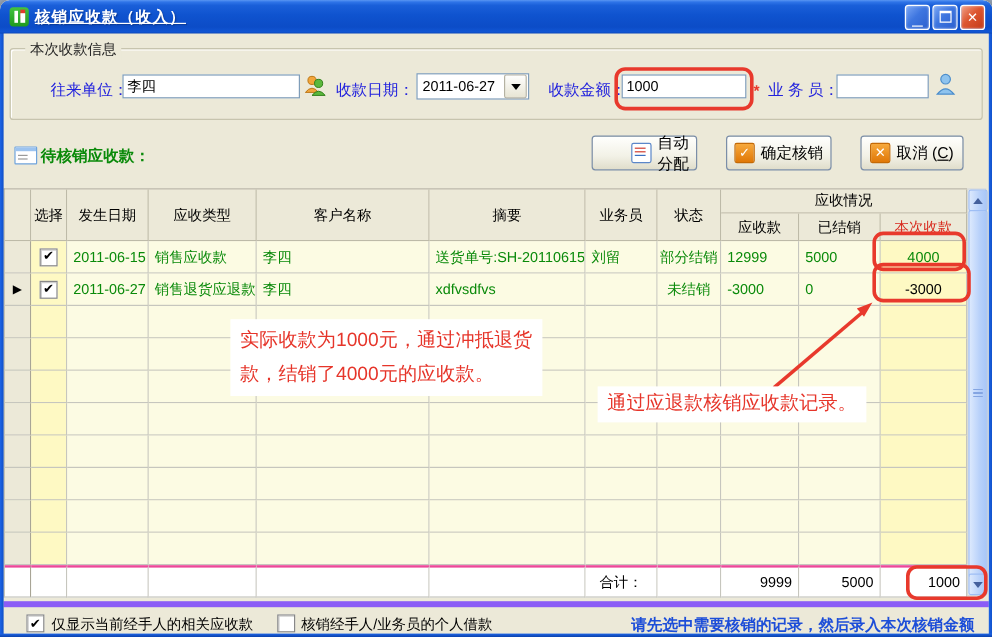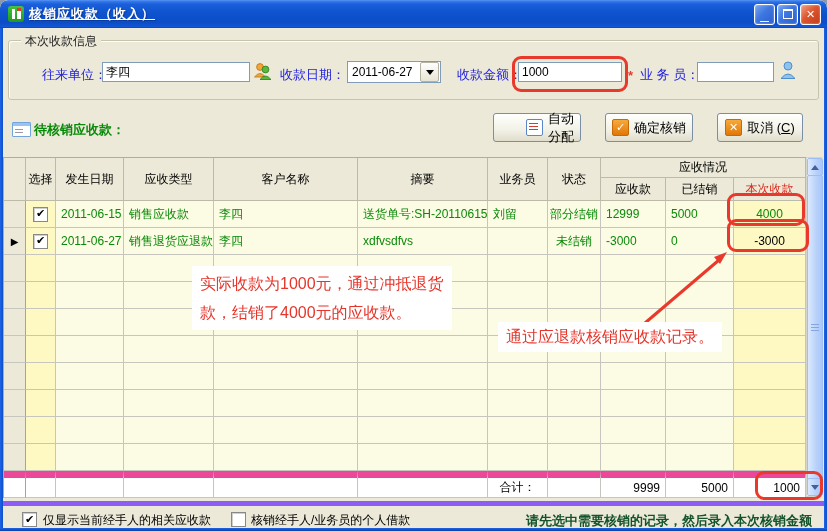--- a/index.html
+++ b/index.html
@@ -63,21 +63,21 @@
     border-top:1px solid #b0ada0;border-left:1px solid #b0ada0;box-sizing:border-box;}
   .c{border-right:1px solid #c6c6be;border-bottom:1px solid #c6c6be;box-sizing:border-box;
      font-size:12px;display:flex;align-items:center;white-space:nowrap;overflow:hidden;}
   .hc{background:#ECE9D8;border-right:1px solid #bdbaa8;border-bottom:1px solid #bdbaa8;color:#000;justify-content:center;}
   .hred{color:#d82a1e;}
   .gut{background:#ECE9D8;border-right:1px solid #a8a596;justify-content:center;font-size:9px;color:#000;}
   .cy{background:#fcfbe3;color:#0a8a0a;padding-left:5px;}
   .cw{background:#fef9c3;color:#0a8a0a;justify-content:center;}
   .ctr{justify-content:center;padding-left:0;}
   .blacktxt{color:#000;}
-  .total{background:#fff;border-top:7px solid #ec4899;color:#000;}
+  .total{background:#fff;border-top:2px solid #ec4899;color:#000;}
   .total.num{justify-content:flex-end;padding-right:5px;}
   .cb{width:13px;height:13px;background:#fff;border:1px solid #888;box-shadow:inset 1px 1px 0 #cfcfcf;
       position:relative;display:flex;align-items:center;justify-content:center;font-size:11px;color:#000;font-weight:bold;}
   .cb.on::after{content:"✔";margin-top:-1px;}
   .rowptr{font-size:10px;color:#000;}
   
   .vsb{position:absolute;left:806px;top:157px;width:16px;height:340px;background:#f2f5fb;border:1px solid #d5d5cd;box-sizing:border-box;z-index:5;}
   .sb-btn{position:absolute;left:0;width:14px;height:16px;border:1px solid #9ebef5;border-radius:2px;
      background:linear-gradient(90deg,#dce9fd,#b8d1fa 60%,#a9c7f8);display:flex;align-items:center;justify-content:center;}
   .sb-up{top:0;} .sb-down{bottom:0;}
@@ -88,21 +88,21 @@
   .sb-grip{position:absolute;left:3px;top:50%;margin-top:-4px;width:8px;height:8px;
      background:repeating-linear-gradient(180deg,#84a5e2 0 1px,rgba(0,0,0,0) 1px 3px);}
   
   .note{position:absolute;background:#fff;color:#e6352a;font-size:16px;z-index:30;padding:3px 8px;line-height:29px;white-space:nowrap;}
   .redrect{position:absolute;border:3px solid #e8392c;border-radius:9px;z-index:25;pointer-events:none;}
   .arrow-svg{position:absolute;left:0;top:0;z-index:28;pointer-events:none;}
   
   .footer{position:absolute;left:3px;right:3px;top:501px;height:27px;background:#ECE9D8;border-top:5px solid #8b5cf6;z-index:6;}
   .fcb{position:absolute;top:6px;}
   .fcb-label{position:absolute;top:6px;font-size:12px;color:#000;white-space:nowrap;}
-  .hint{position:absolute;right:12px;top:6px;font-size:13px;color:#14532d;font-weight:bold;white-space:nowrap;}
+  .hint{position:absolute;right:12px;top:6px;font-size:13px;color:#1d4ed8;font-weight:bold;white-space:nowrap;}
   u{text-decoration:underline;}
 </style>
 </head>
 <body>
 
 <div class="window">
 
   <div class="titlebar">
     <div class="app-icon"></div>
     <div class="title-text">核销应收款（收入）</div>

